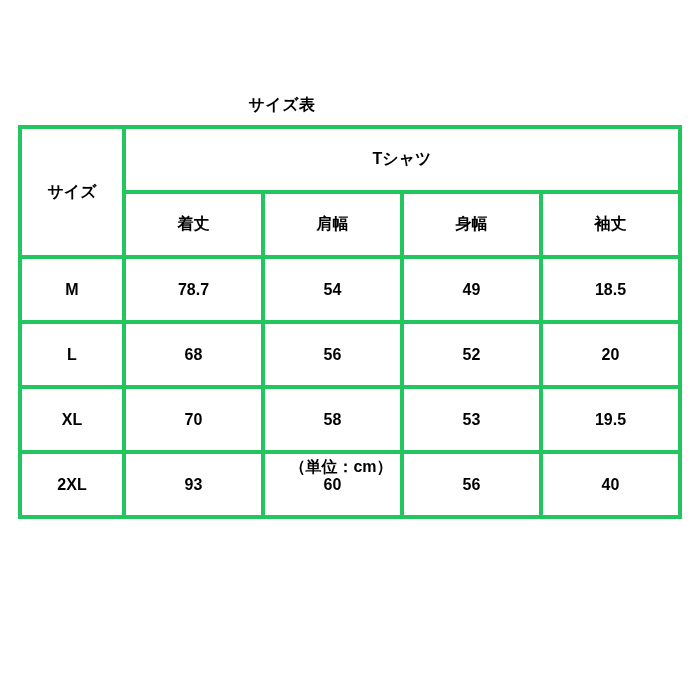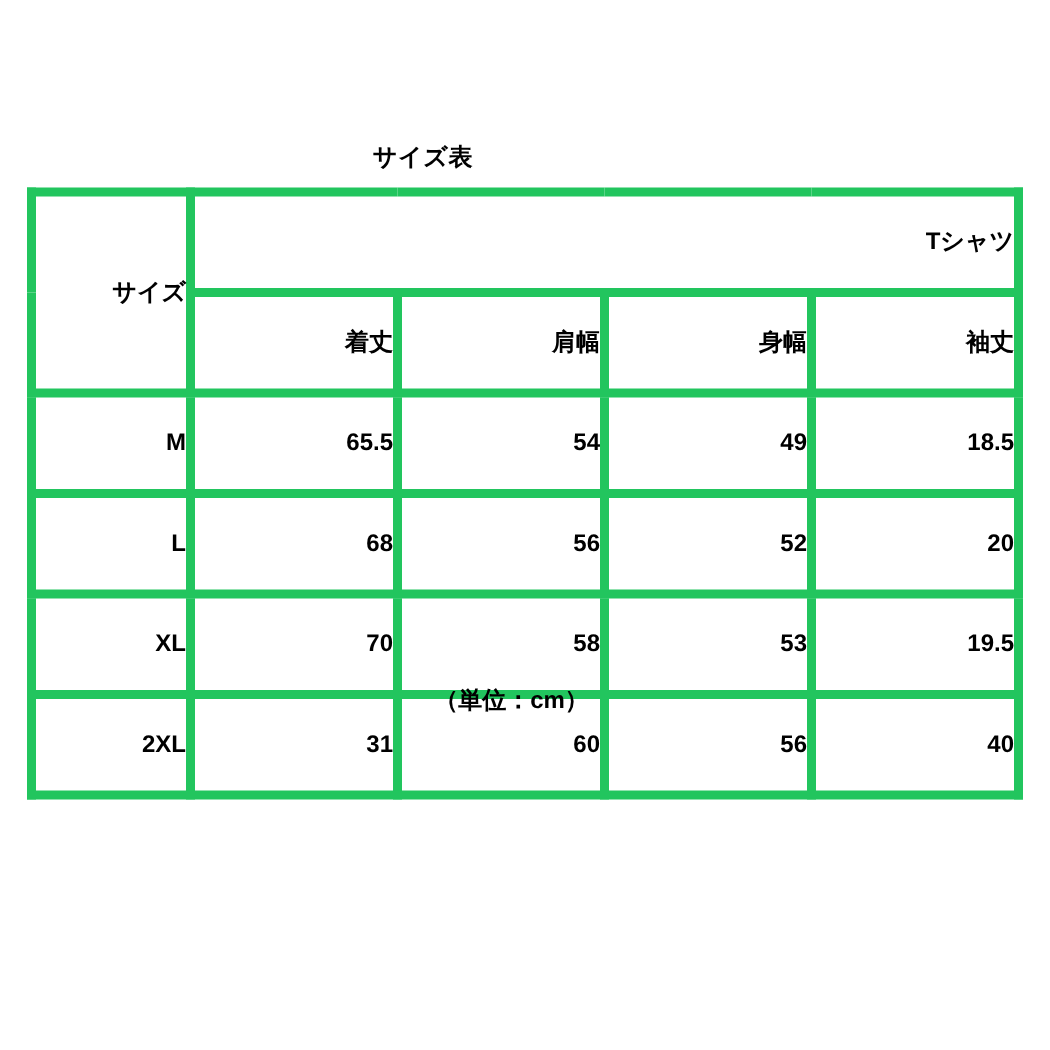--- a/index.html
+++ b/index.html
@@ -33,22 +33,22 @@
   table.size-table {
     position: absolute;
     top: 125px;
     left: 18px;
     width: 664px;
     border-collapse: collapse;
     table-layout: fixed;
   }
   table.size-table td,
   table.size-table th {
-    border: 6px solid #22c55e;
-    text-align: right;
+    border: 4px solid #22c55e;
+    text-align: center;
     vertical-align: middle;
     font-size: 16px;
     font-weight: bold;
     padding: 0;
     height: 61px;
     background: #ffffff;
   }
   td.size-head-cell {
     width: 100px;
     height: 122px;
@@ -101,21 +101,21 @@
       </tr>
       <tr>
         <th class="sub-head">着丈</th>
         <th class="sub-head">肩幅</th>
         <th class="sub-head">身幅</th>
         <th class="sub-head">袖丈</th>
       </tr>
 
       <tr>
         <td>M</td>
-        <td>65.5</td>
+        <td>78.7</td>
         <td>54</td>
         <td>49</td>
         <td>18.5</td>
       </tr>
 
       <tr>
         <td>L</td>
         <td>68</td>
         <td>56</td>
         <td>52</td>
@@ -125,21 +125,21 @@
       <tr>
         <td>XL</td>
         <td>70</td>
         <td>58</td>
         <td>53</td>
         <td>19.5</td>
       </tr>
 
       <tr>
         <td>2XL</td>
-        <td>31</td>
+        <td>93</td>
         <td>60</td>
         <td>56</td>
         <td>40</td>
       </tr>
     </tbody>
   </table>
 
   <div class="unit-note">（単位：cm）</div>
 
   <div class="notes">

